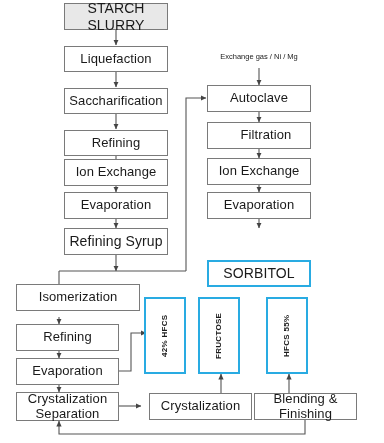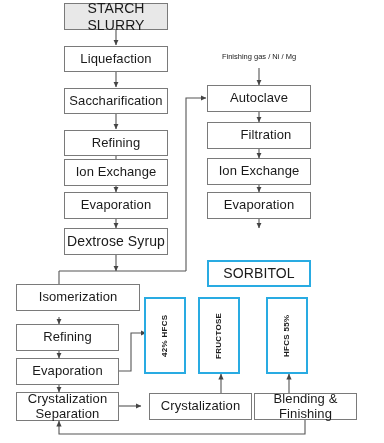--- a/index.html
+++ b/index.html
@@ -110,35 +110,35 @@
       <path d="M289,393 L289,374"></path>
 
       <path d="M305,420 L305,434 L59,434 L59,421"></path>
     </g>
 
     <g stroke="#555555" stroke-width="1.1" fill="none">
       <path d="M59,271 L186,271"></path>
     </g>
   </svg>
 
-  <div class="label-free" style="left:206px; top:52px; width:106px;">Finishing gas / Ni / Mg</div>
+  <div class="label-free" style="left:206px; top:52px; width:106px;">Exchange gas / Ni / Mg</div>
 
   <div class="node shaded bold" style="left:64px; top:3px; width:104px; height:27px;">STARCH SLURRY</div>
 
   <div class="node" style="left:64px; top:46px; width:104px; height:26px;">Liquefaction</div>
 
   <div class="node" style="left:64px; top:88px; width:104px; height:26px;">Saccharification</div>
 
   <div class="node" style="left:64px; top:130px; width:104px; height:26px;">Refining</div>
 
   <div class="node" style="left:64px; top:159px; width:104px; height:27px;">Ion Exchange</div>
 
   <div class="node" style="left:64px; top:192px; width:104px; height:27px;">Evaporation</div>
 
-  <div class="node bold" style="left:64px; top:228px; width:104px; height:27px;">Dextrose Syrup</div>
+  <div class="node bold" style="left:64px; top:228px; width:104px; height:27px;">Refining Syrup</div>
 
   <div class="node" style="left:207px; top:85px; width:104px; height:27px;">Autoclave</div>
 
   <div class="node" style="left:207px; top:122px; width:104px; height:27px;padding-left:14px;">Filtration</div>
 
   <div class="node" style="left:207px; top:158px; width:104px; height:27px;">Ion Exchange</div>
 
   <div class="node" style="left:207px; top:192px; width:104px; height:27px;">Evaporation</div>
 
   <div class="node accent bold" style="left:207px; top:228px; width:104px; height:27px;margin-top:32px;">SORBITOL</div>

